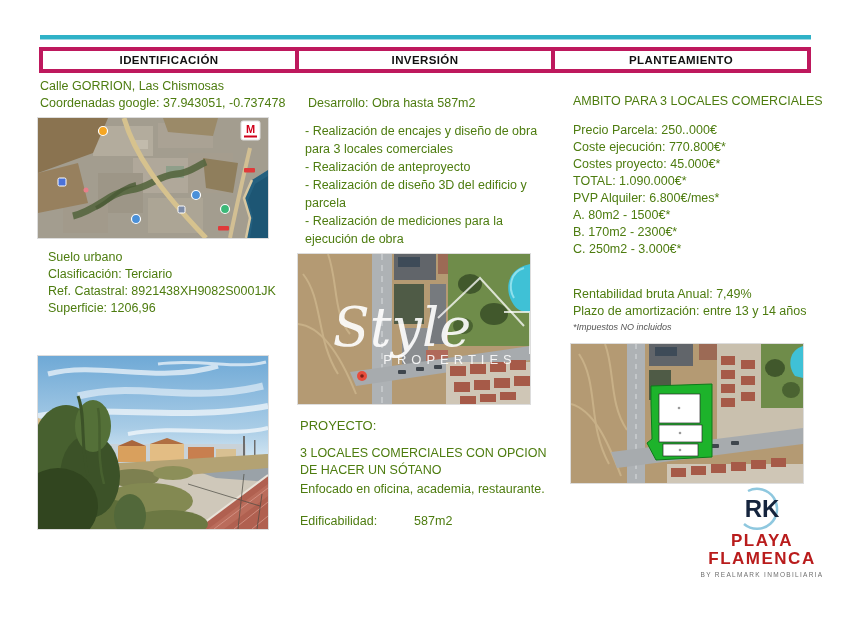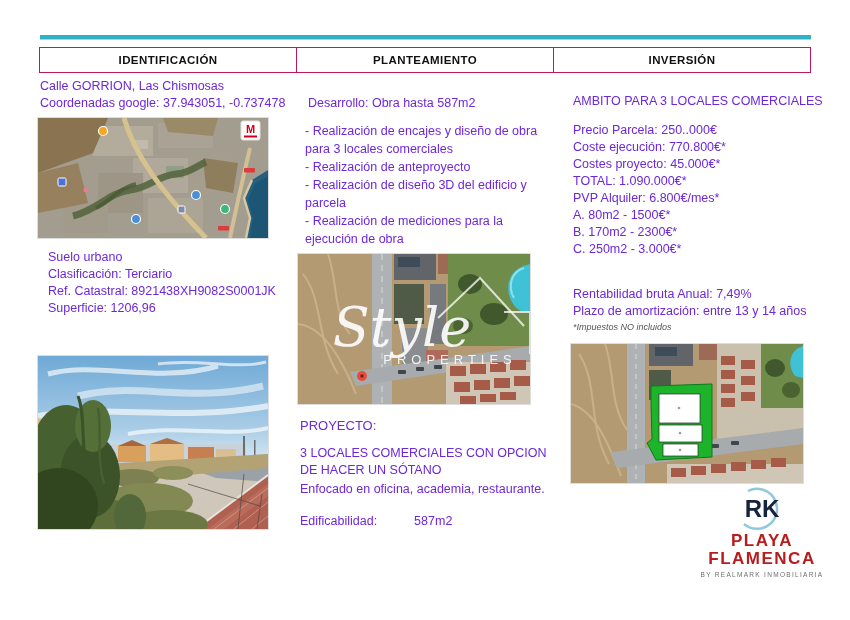--- a/index.html
+++ b/index.html
@@ -3,46 +3,46 @@
 <meta charset="utf-8">
 <style>
   html,body{margin:0;padding:0;background:#ffffff;}
   body{width:850px;height:620px;font-family:"Liberation Sans",sans-serif;color:#333;}
   .page{position:relative;width:850px;height:620px;background:#fff;overflow:hidden;}
   .abs{position:absolute;}
   
   .accent-line{left:40px;top:35px;width:771px;height:4px;background:#2fb2c7;border-bottom:1px solid #9fd9e4;}
   
   .thead{left:39px;top:47px;width:772px;height:26px;display:flex;}
-  .th{flex:1;border:1px solid #be185d;background:#fff;display:flex;align-items:center;justify-content:center;
+  .th{flex:1;border:4px solid #be185d;background:#fff;display:flex;align-items:center;justify-content:center;
       font-weight:bold;font-size:11.5px;letter-spacing:.4px;color:#111;}
   .th + .th{border-left:none;}
   
-  .txt{font-size:12.5px;line-height:17px;color:#6d28d9;}
+  .txt{font-size:12.5px;line-height:17px;color:#4d7c0f;}
   .txt-sm{font-size:9px;color:#555;font-style:italic;}
   .bold{font-weight:normal;text-align:center;}
   .img-frame{border:1px solid #ddd;overflow:hidden;background:#cfc8ba;}
   .img-frame svg{display:block;}
   
   .logo{width:130px;text-align:center;}
   .logo-mark{display:block;margin:0 auto;}
   .logo-line{font-weight:bold;color:#b91c1c;font-size:17px;letter-spacing:1.5px;line-height:18px;}
   .logo-tag{font-size:6.5px;color:#6e6e6e;letter-spacing:1.3px;margin-top:3px;}
 </style>
 </head>
 <body>
 
 <div class="page">
 
   <div class="abs accent-line"></div>
 
   <div class="abs thead">
     <div class="th">IDENTIFICACIÓN</div>
+    <div class="th">INVERSIÓN</div>
     <div class="th">PLANTEAMIENTO</div>
-    <div class="th">INVERSIÓN</div>
   </div>
 
   <div class="abs txt" style="left:40px;top:78px;width:250px;">
     <div>Calle GORRION, Las Chismosas</div>
     <div>Coordenadas google: 37.943051, -0.737478</div>
   </div>
 
   <div class="abs img-frame" style="left:37px;top:117px;width:230px;height:120px;">
     <svg width="230" height="120" viewBox="0 0 230 120" xmlns="http://www.w3.org/2000/svg">
       <rect width="230" height="120" fill="#a9a396"></rect>

